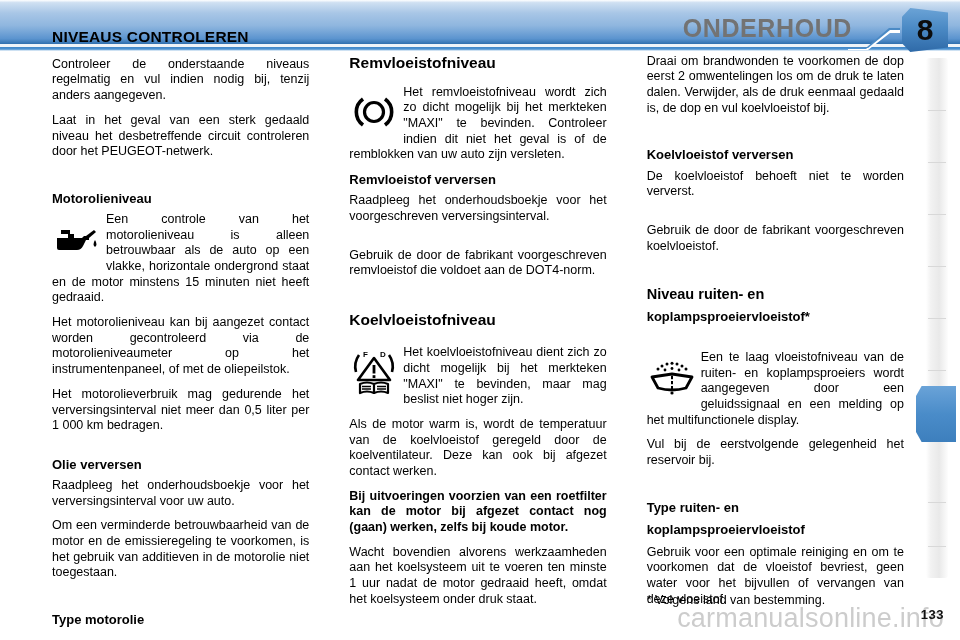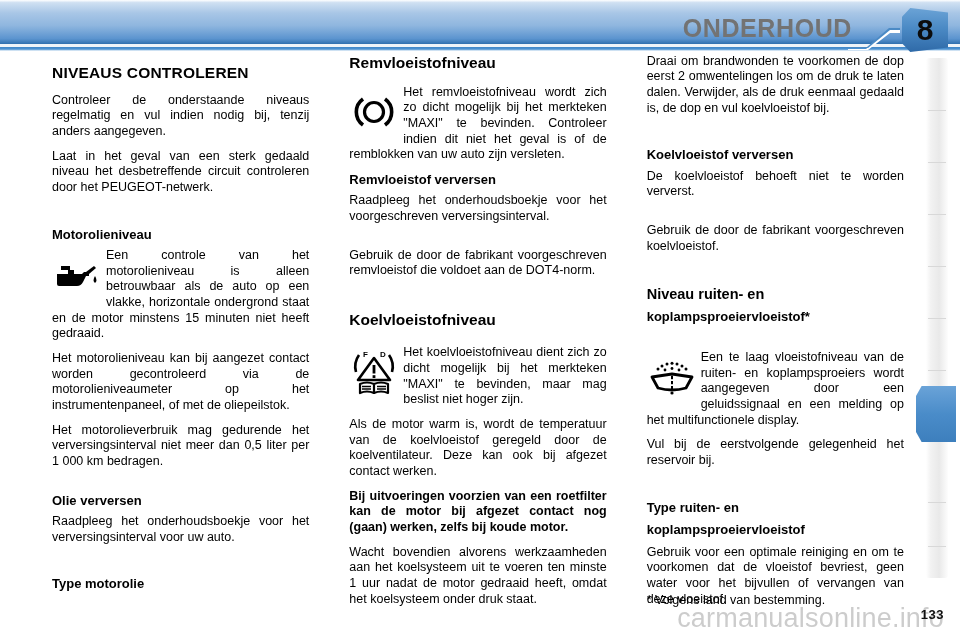--- a/index.html
+++ b/index.html
@@ -264,20 +264,21 @@
       <p class="body">Een controle van het motorolieniveau is alleen betrouwbaar als de auto op een vlakke, horizontale ondergrond staat en de motor minstens 15 minuten niet heeft gedraaid.</p>
     </div>
 
     <p class="body">Het motorolieniveau kan bij aangezet contact worden gecontroleerd via de motorolieniveaumeter op het instrumentenpaneel, of met de oliepeilstok.</p>
     <p class="body">Het motorolieverbruik mag gedurende het verversingsinterval niet meer dan 0,5 liter per 1 000 km bedragen.</p>
 
     <div class="spacer-md"></div>
 
     <h2 class="sub-title">Olie verversen</h2>
     <p class="body">Raadpleeg het onderhoudsboekje voor het verversingsinterval voor uw auto.</p>
+    <p class="body">Om een verminderde betrouwbaarheid van de motor en de emissieregeling te voorkomen, is het gebruik van additieven in de motorolie niet toegestaan.</p>
 
     <div class="spacer-lg"></div>
 
     <h2 class="sub-title">Type motorolie</h2>
 
   </div>
 
   <div class="col">
 
     <h2 class="sub-title" style="font-size:15.5px;margin-bottom:12px">Remvloeistofniveau</h2>

